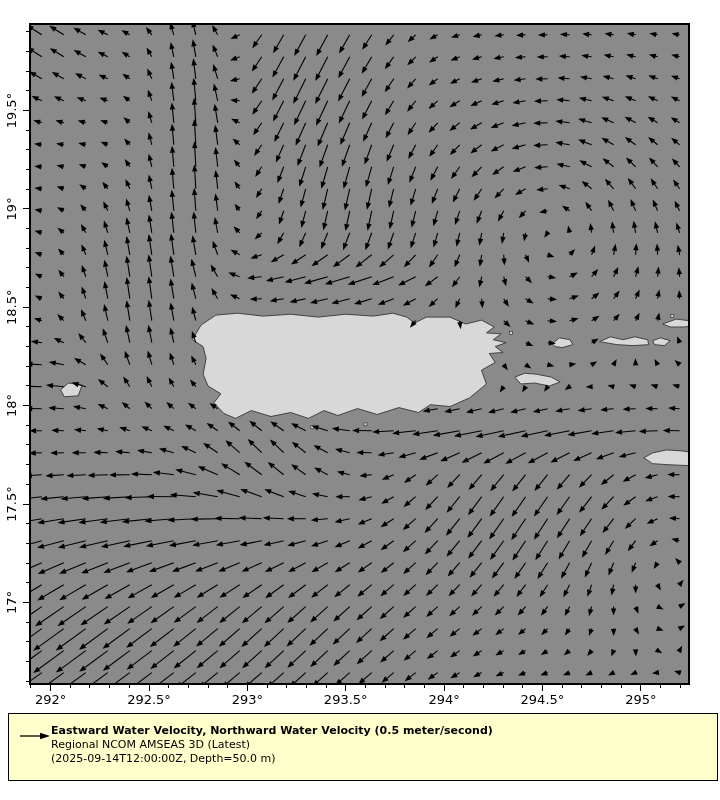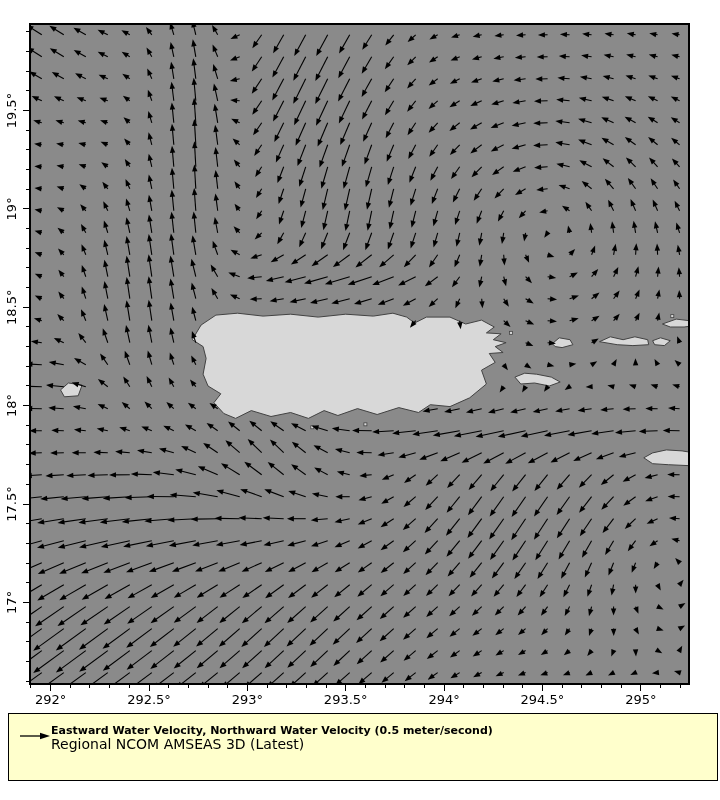--- a/index.html
+++ b/index.html
@@ -2,21 +2,21 @@
 <html><head>
 <meta charset="utf-8">
 <style>
   html,body{margin:0;padding:0;background:#ffffff;}
   body{width:720px;height:800px;position:relative;font-family:"DejaVu Sans","Liberation Sans",sans-serif;overflow:hidden;}
   #map-container{position:absolute;left:0;top:0;width:720px;height:712px;}
   .legend{position:absolute;left:8px;top:713px;width:710px;height:68px;border:1px solid #000;box-sizing:border-box;display:flex;align-items:flex-start;}
   .legend-arrow{position:absolute;left:10px;top:17px;}
   .legend-text{margin-left:42px;margin-top:10px;color:#000;}
   .legend-line1{font-weight:bold;font-size:11px;line-height:14px;}
-  .legend-line{font-size:14px;line-height:13.5px;}
+  .legend-line{font-size:11px;line-height:13.5px;}
   svg text{fill:#000;}
 </style>
 </head>
 <body>
 
 <div id="map-container"><svg width="720" height="712">
       <defs>
         <clipPath id="mapclip">
           <rect x="30" y="24" width="659" height="660"></rect>
         </clipPath>
@@ -3458,14 +3458,15 @@
     </svg></div>
 
 <div class="legend" style="background: rgb(255, 255, 204); border-color: rgb(0, 0, 0);">
   <svg class="legend-arrow" width="32" height="10">
     <line x1="1" y1="5" x2="23" y2="5" stroke="#000" stroke-width="1.3"></line>
     <polygon points="31,5 21,1.8 21,8.2" fill="#000"></polygon>
   </svg>
   <div class="legend-text">
     <div class="legend-line1">Eastward Water Velocity, Northward Water Velocity (0.5 meter/second)</div>
     <div class="legend-line">Regional NCOM AMSEAS 3D (Latest)</div>
+    <div class="legend-line">(2025-09-14T12:00:00Z, Depth=50.0 m)</div>
   </div>
 </div>
 
 </body></html>

